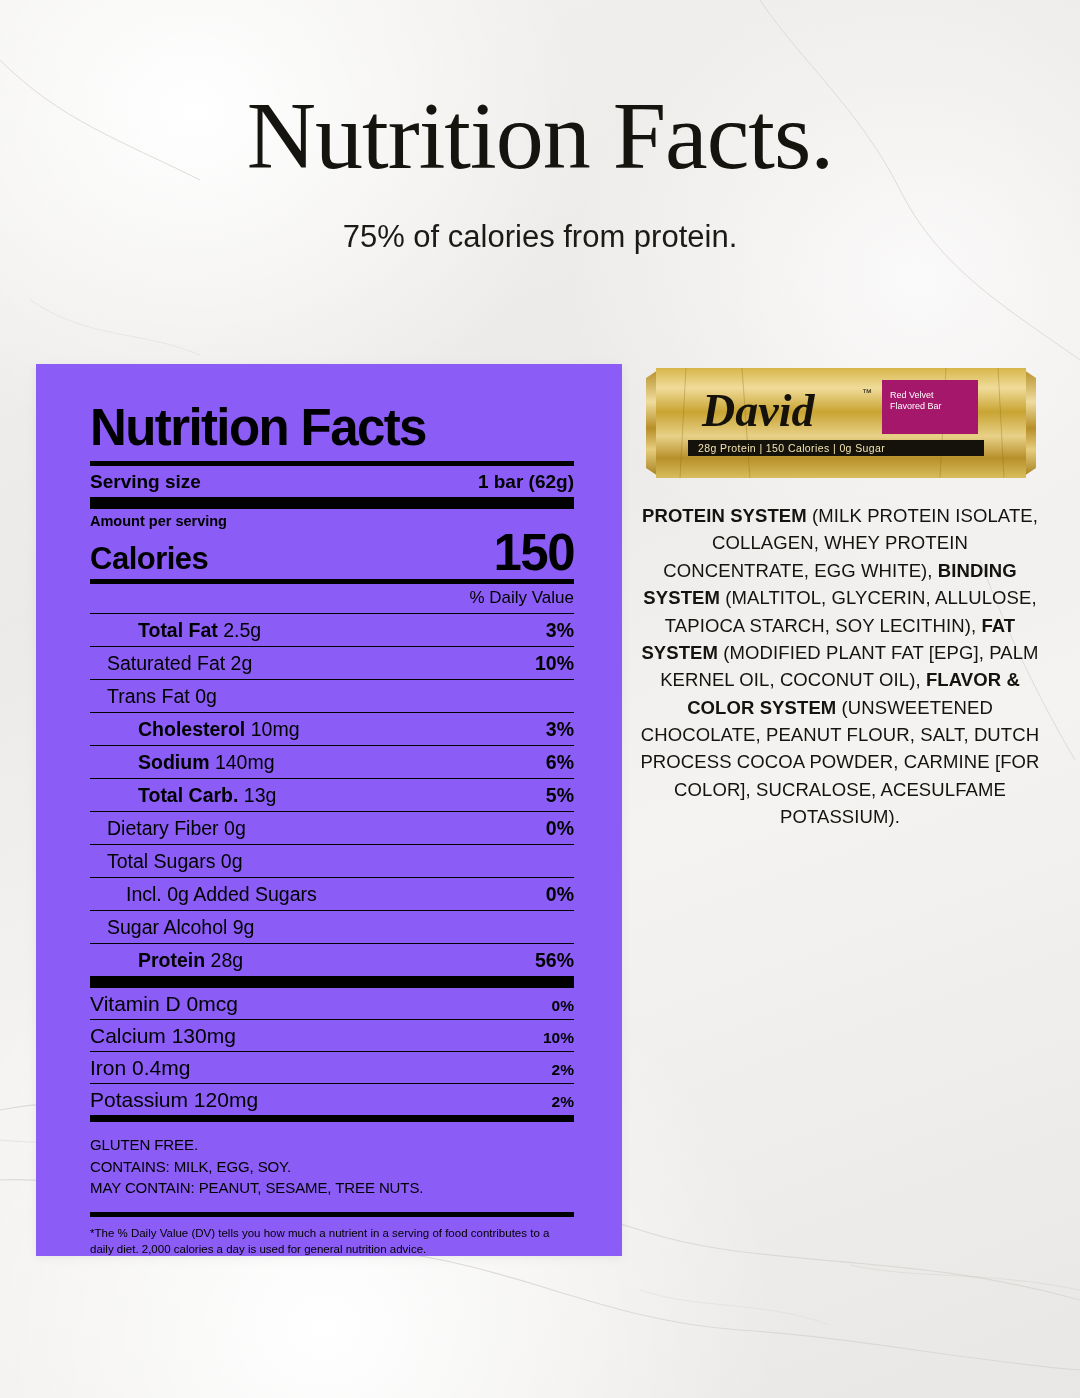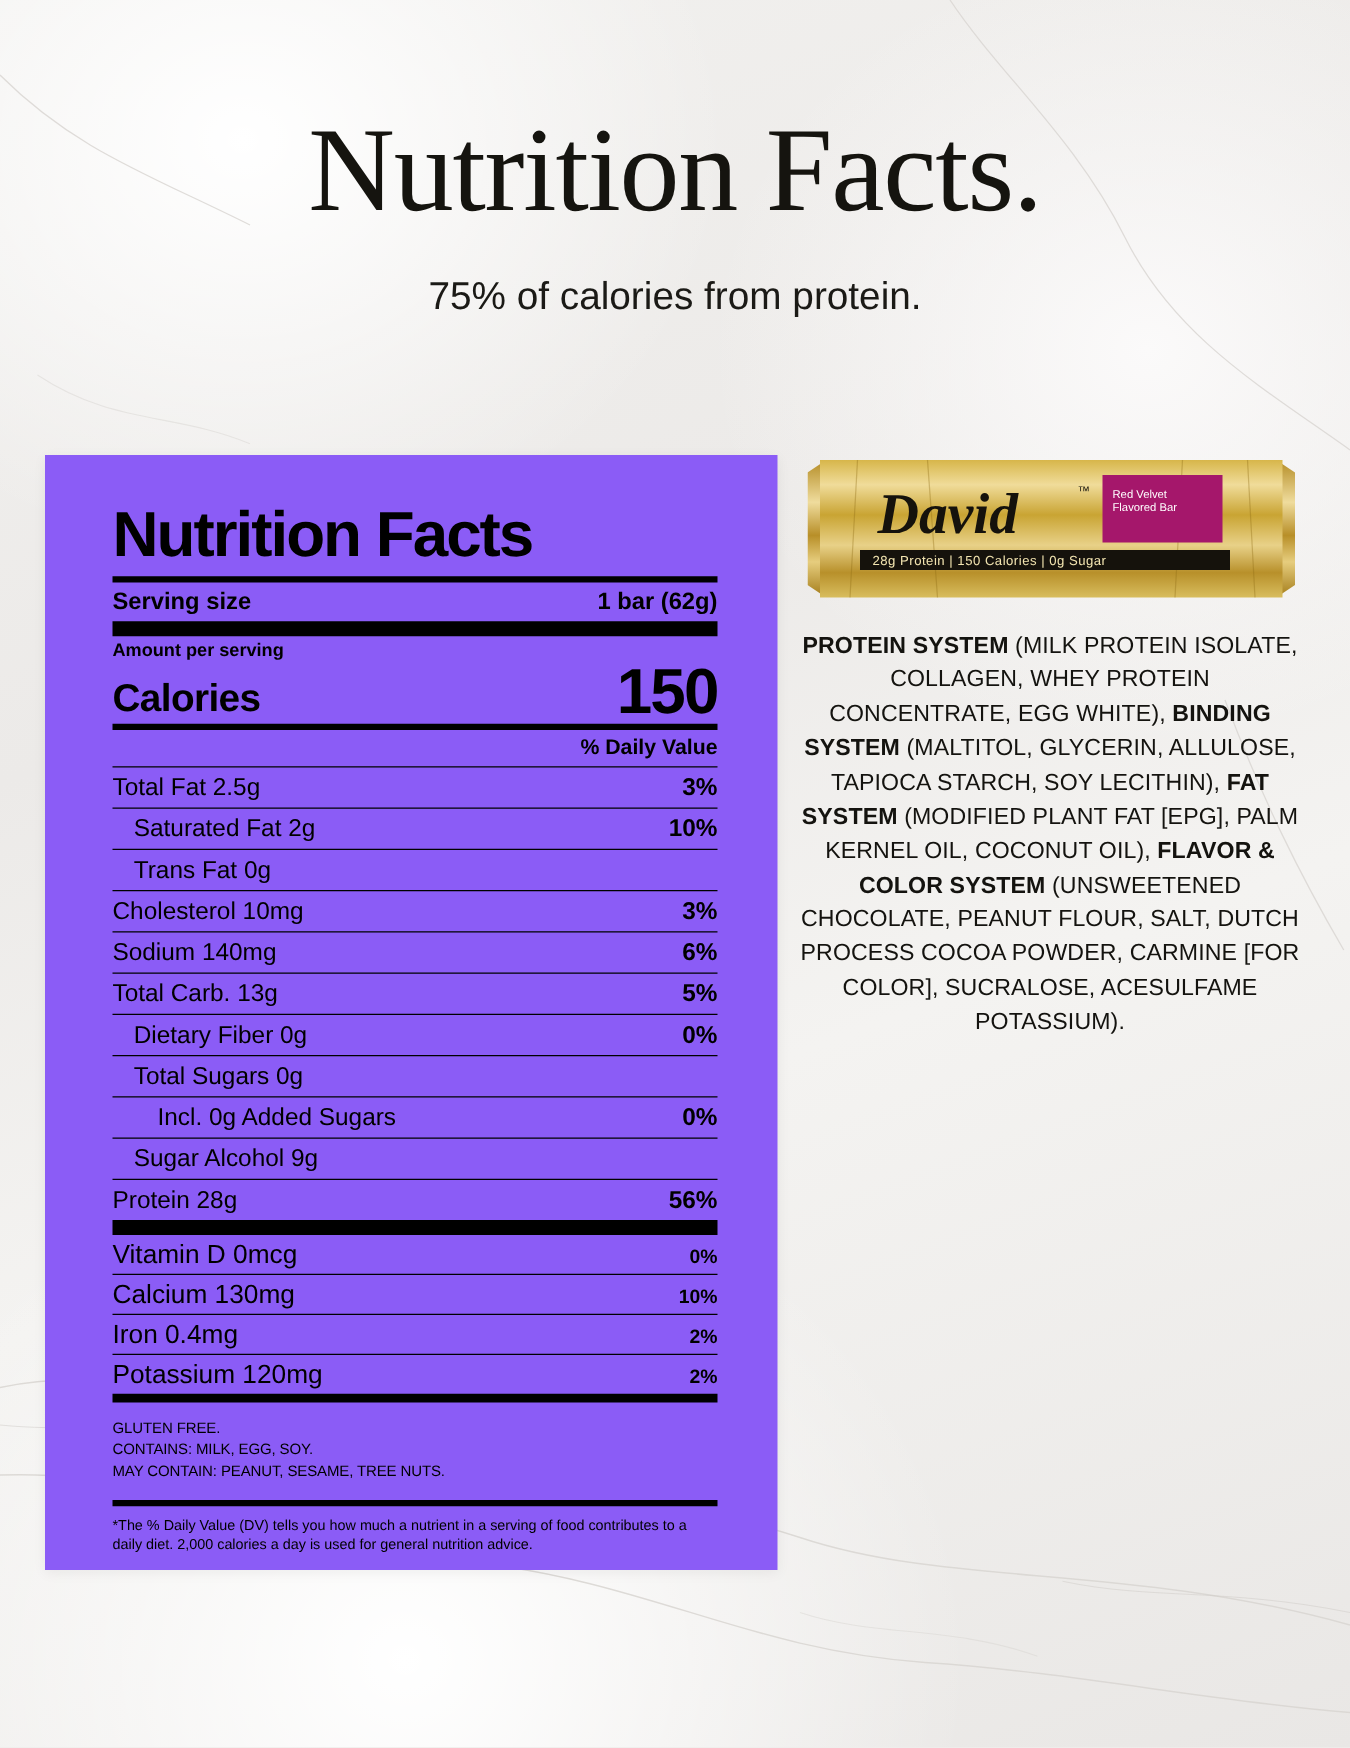--- a/index.html
+++ b/index.html
@@ -84,21 +84,21 @@
   .rule-end { border-top: 7px solid #000; }
 
   .row {
     display: flex;
     justify-content: space-between;
     align-items: baseline;
     padding: 5px 0 4px 0;
   }
   .row .lbl { font-size: 19.5px; }
   .row .val { font-size: 19.5px; font-weight: bold; }
-  .b { font-weight: normal; }
+  .b { font-weight: bold; margin-left: 48px; }
   .indent1 { padding-left: 17px; }
   .indent2 { padding-left: 36px; }
 
   .serving-row .lbl { font-weight: bold; font-size: 19px; }
   .serving-row .val { font-weight: bold; font-size: 19px; }
 
   .amount-label {
     font-size: 14.5px;
     font-weight: bold;
     padding: 4px 0 0 0;
@@ -116,35 +116,35 @@
   }
   .cal-num {
     font-size: 51px;
     font-weight: bold;
     letter-spacing: -1.5px;
     line-height: 0.95;
   }
   .dv-row {
     text-align: right;
     font-size: 17px;
-    font-weight: bold;
+    font-weight: normal;
     padding: 4px 0 5px 0;
   }
 
   .vit-row {
     display: flex;
     justify-content: space-between;
     align-items: baseline;
     padding: 4px 0 3px 0;
   }
   .vit-row .lbl { font-size: 21px; }
   .vit-row .val { font-size: 15.5px; font-weight: bold; }
 
   .allergen {
-    font-size: 12px;
+    font-size: 15px;
     line-height: 1.42;
     padding: 12px 0 14px 0;
     letter-spacing: -0.1px;
   }
   .footnote {
     font-size: 11.5px;
     line-height: 1.35;
     padding-top: 9px;
   }
 

